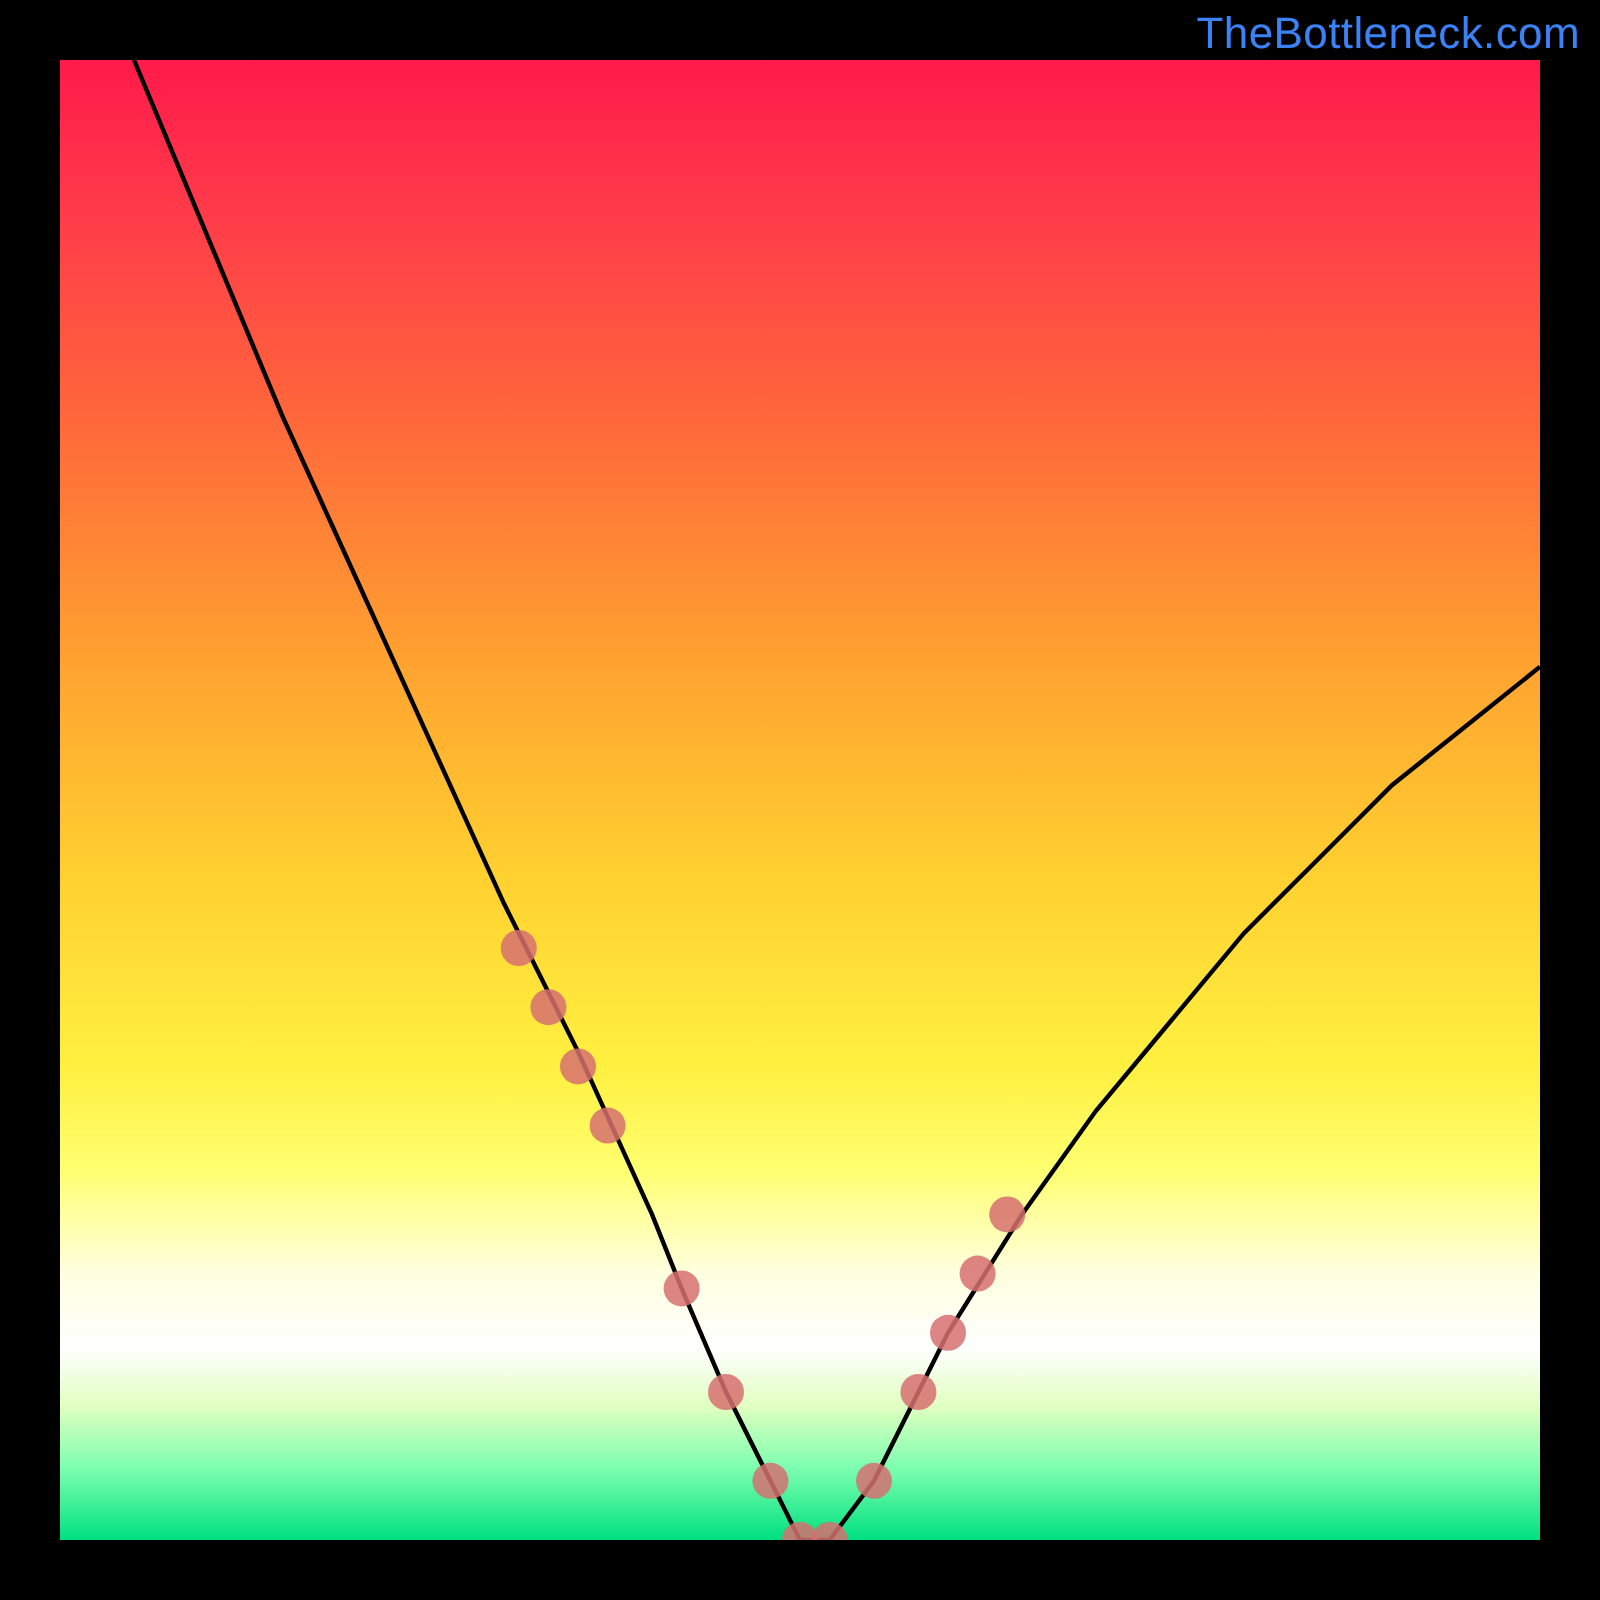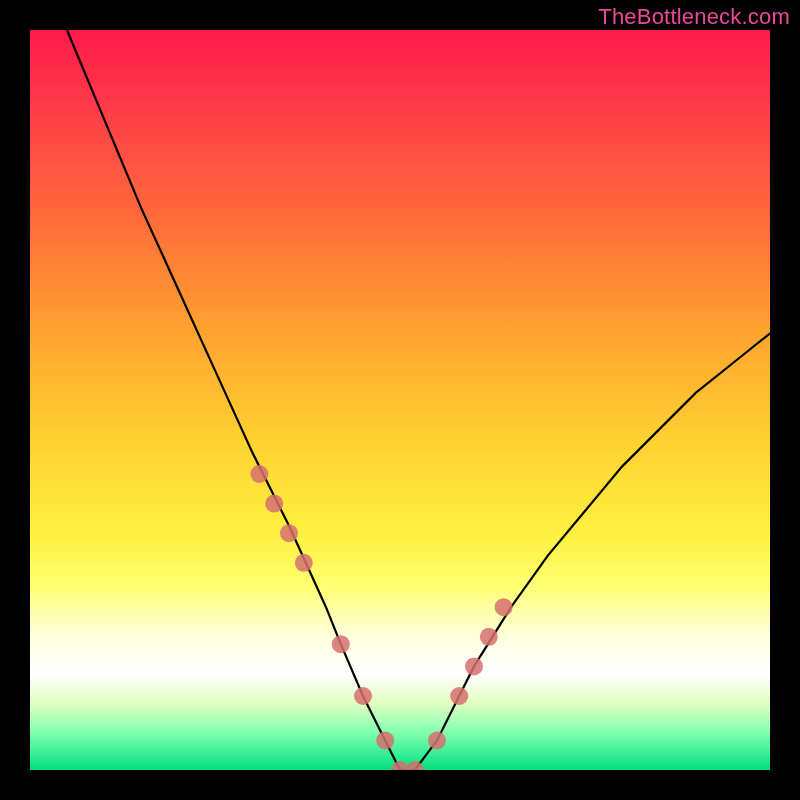--- a/index.html
+++ b/index.html
@@ -34,21 +34,21 @@
       #ffffe0 82%,
       #ffffff 87%,
       #e0ffc0 91%,
       #80ffb0 95%,
       #00e080 100%);
   }
   .watermark {
     position: absolute;
     top: 4px;
     right: 10px;
-    color: #ec4899;
+    color: #3b82f6;
     font-size: 22px;
     font-weight: 400;
     letter-spacing: 0.2px;
     user-select: none;
   }
   svg.curve {
     position: absolute;
     left: 0;
     top: 0;
     width: 740px;

